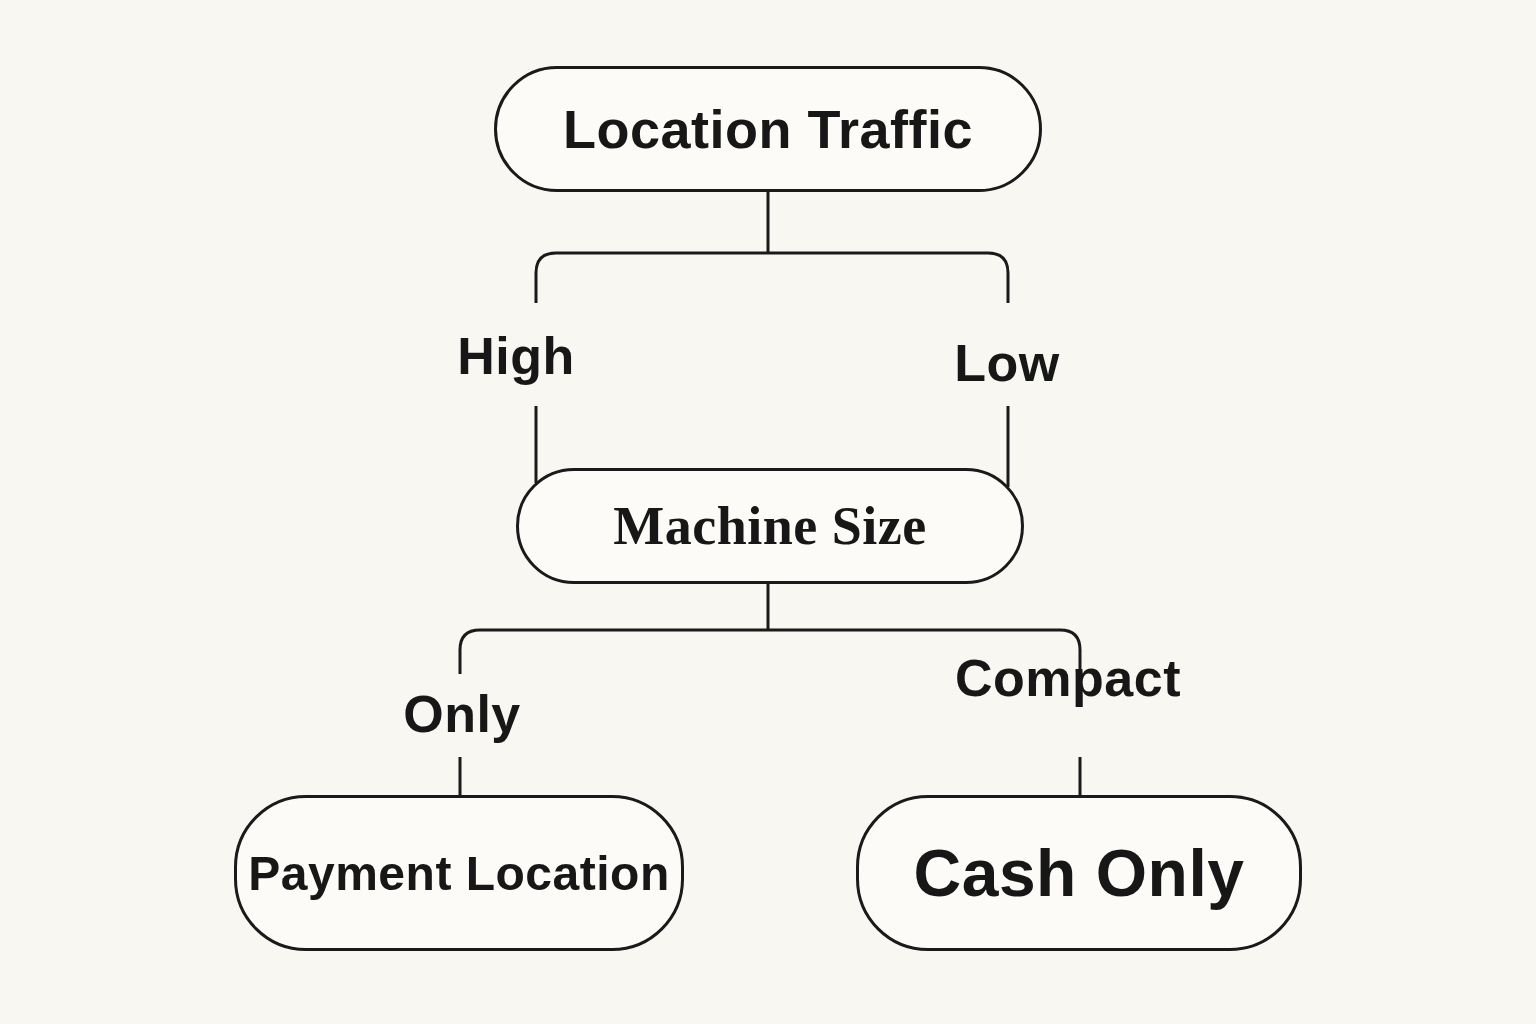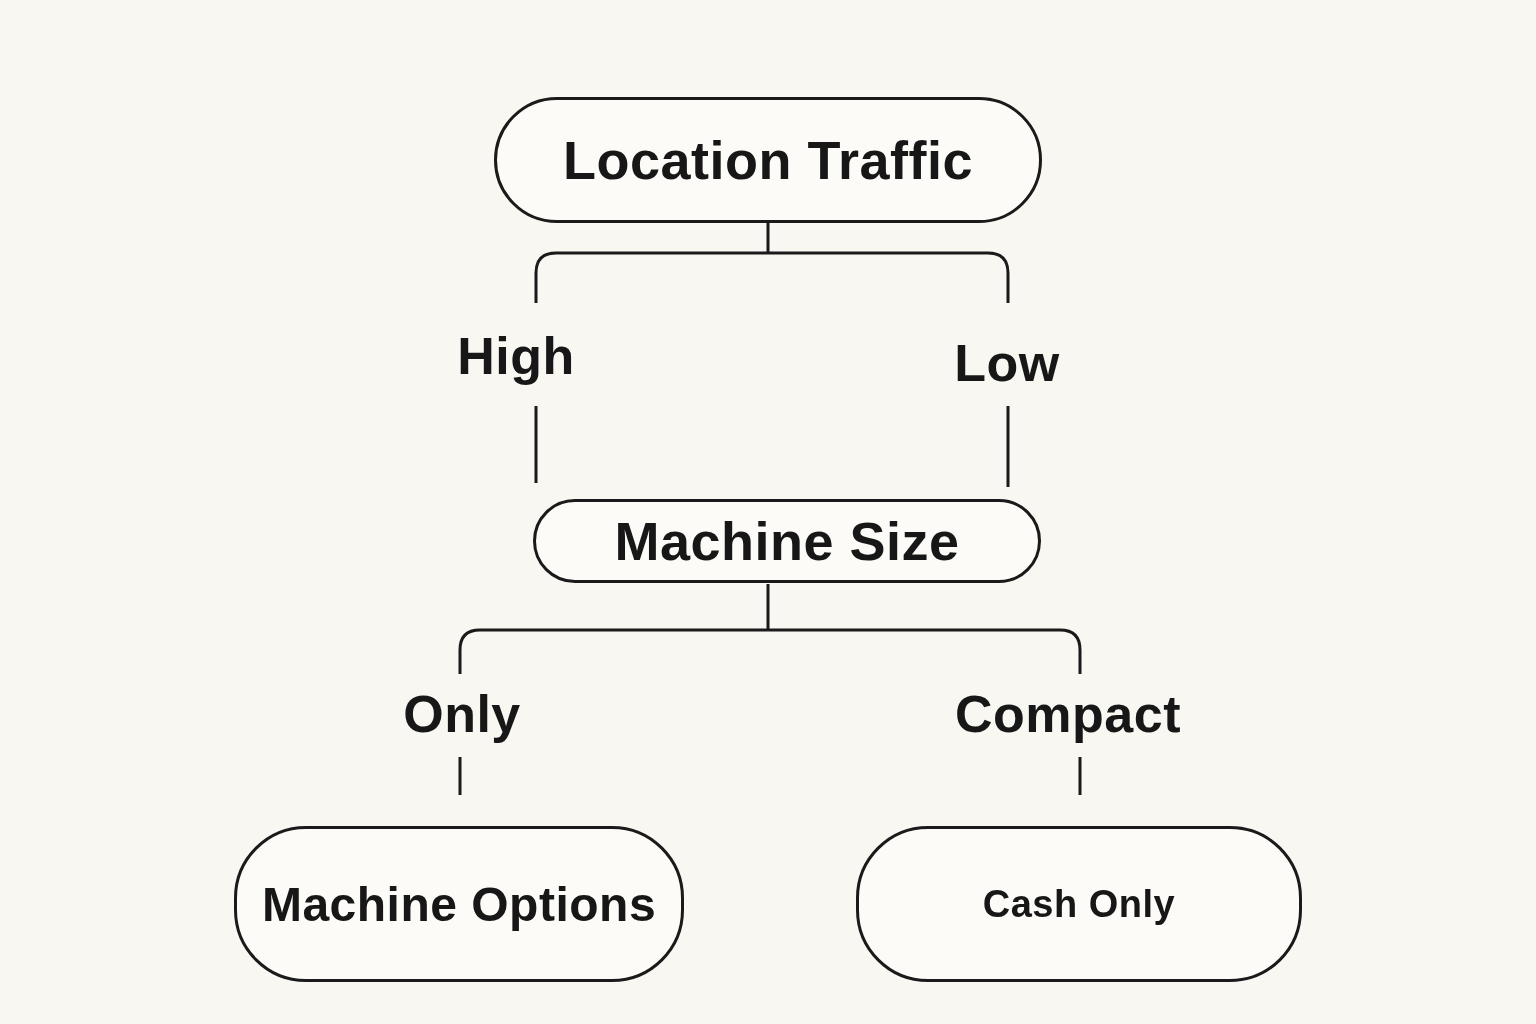--- a/index.html
+++ b/index.html
@@ -41,61 +41,61 @@
     position: absolute;
     display: flex;
     align-items: center;
     justify-content: center;
     background: var(--node-fill);
     border: 3px solid var(--line);
     color: var(--text);
     font-weight: 700;
     text-align: left;
     letter-spacing: 0.5px;
-    margin-top: 31px;
   }
 
   .node-root {
     left: 494px; top: 66px;
     width: 548px; height: 126px;
     border-radius: 63px;
     font-size: 54px;
   }
   .node-machine {
-    left: 533px; top: 468px;
-    width: 508px; height: 84px;
+    left: 516px; top: 468px;
+    width: 508px; height: 116px;
     border-radius: 58px;
     font-size: 54px;
+    font-family: Liberation Serif, serif;
   }
   .node-payment {
     left: 234px; top: 795px;
     width: 450px; height: 156px;
     border-radius: 72px;
     font-size: 48px;
   }
   .node-cash {
     left: 856px; top: 795px;
     width: 446px; height: 156px;
     border-radius: 72px;
-    font-size: 38px;
+    font-size: 66px;
   }
 
   .branch-label {
     position: absolute;
     transform: translateX(-50%);
     color: var(--text);
     font-weight: 700;
     font-size: 52px;
     white-space: nowrap;
     letter-spacing: 0.5px;
   }
   .label-high    { left: 516px;  top: 326px; }
   .label-low     { left: 1007px; top: 333px; }
   .label-large   { left: 462px;  top: 684px; }
-  .label-compact { left: 1068px; top: 684px; }
+  .label-compact { left: 1068px; top: 648px; }
 </style>
 </head>
 <body>
 
 <div class="canvas">
 
   <svg class="connectors" viewBox="0 0 1536 1024" xmlns="http://www.w3.org/2000/svg">
 
     <path d="M 768 190 V 253"></path>
 
@@ -120,20 +120,20 @@
   <div class="branch-label label-low">Low</div>
 
   <div class="node node-machine">
     <span>Machine Size</span>
   </div>
 
   <div class="branch-label label-large">Only</div>
   <div class="branch-label label-compact">Compact</div>
 
   <div class="node node-payment">
-    <span>Machine Options</span>
+    <span>Payment Location</span>
   </div>
 
   <div class="node node-cash">
     <span>Cash Only</span>
   </div>
 
 </div>
 
 </body></html>

